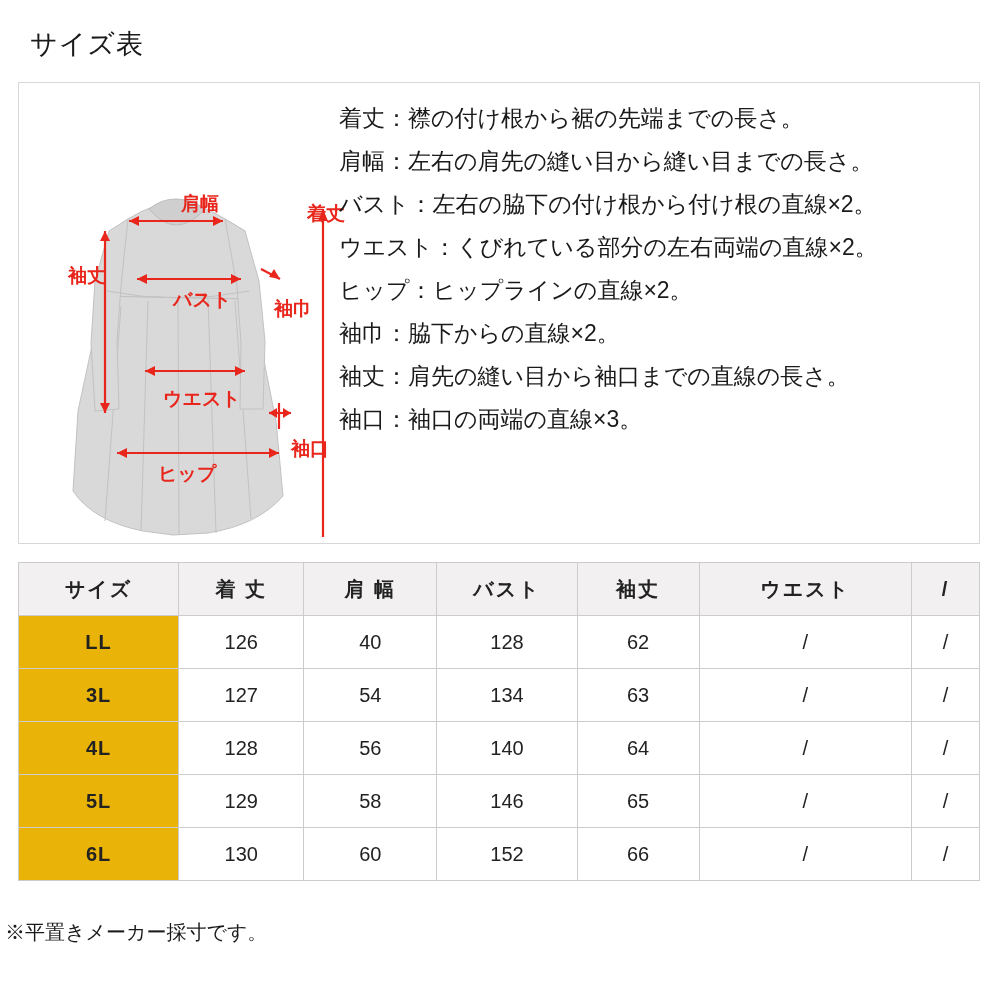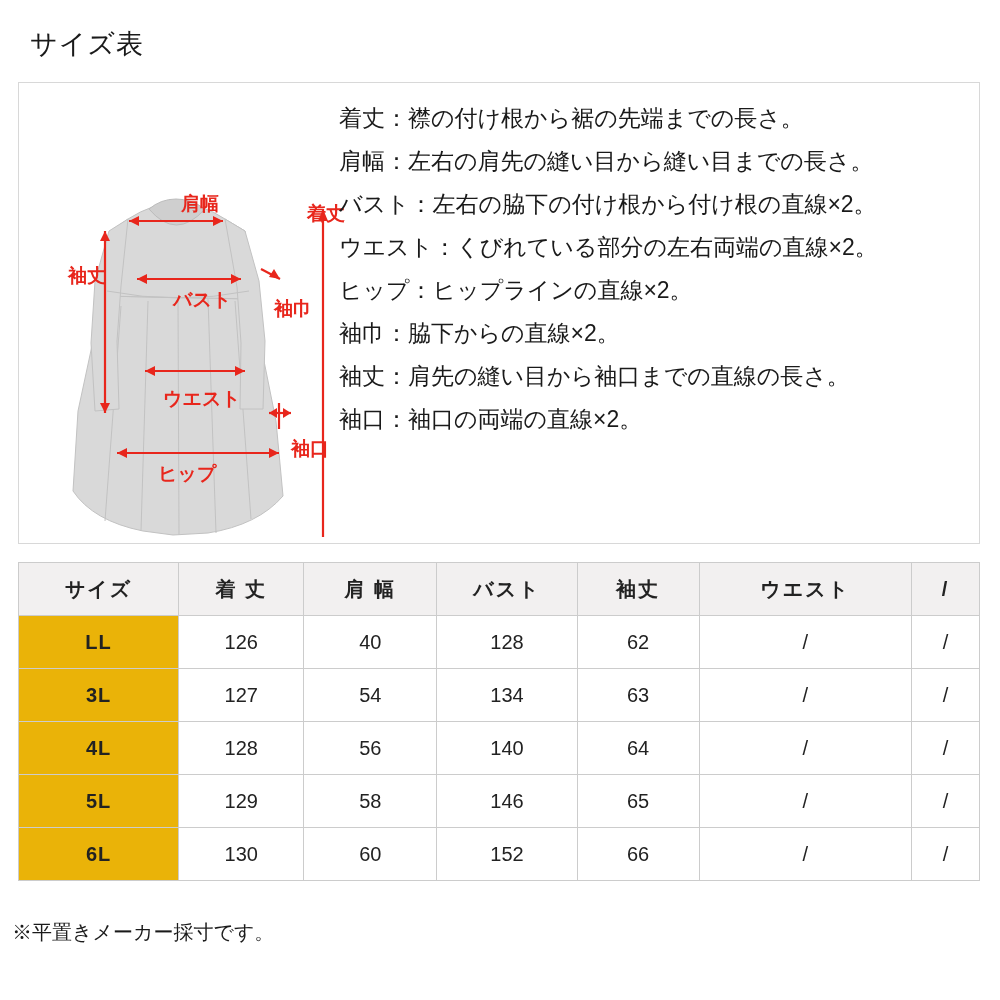--- a/index.html
+++ b/index.html
@@ -110,21 +110,21 @@
   .col-a     { width: 125px; }
   .col-b     { width: 133px; }
   .col-c     { width: 140px; }
   .col-d     { width: 122px; }
   .col-e     { width: 212px; }
   .col-f     { width: 68px;  }
 
   
   .notes {
     position: absolute;
-    left: 12px;
+    left: 5px;
     top: 918px;
     width: 900px;
   }
   .note {
     font-size: 20px;
     line-height: 1.45;
     color: #1a1a1a;
   }
 </style>
 </head>
@@ -216,21 +216,21 @@
     </div>
 
     <div class="legend">
       <p class="legend-line">着丈：襟の付け根から裾の先端までの長さ。</p>
       <p class="legend-line">肩幅：左右の肩先の縫い目から縫い目までの長さ。</p>
       <p class="legend-line">バスト：左右の脇下の付け根から付け根の直線×2。</p>
       <p class="legend-line">ウエスト：くびれている部分の左右両端の直線×2。</p>
       <p class="legend-line">ヒップ：ヒップラインの直線×2。</p>
       <p class="legend-line">袖巾：脇下からの直線×2。</p>
       <p class="legend-line">袖丈：肩先の縫い目から袖口までの直線の長さ。</p>
-      <p class="legend-line">袖口：袖口の両端の直線×2。</p>
+      <p class="legend-line">袖口：袖口の両端の直線×3。</p>
     </div>
   </div>
 
   <table class="sizes">
     <colgroup>
       <col class="col-size">
         <col class="col-a">
         <col class="col-b">
         <col class="col-c">
         <col class="col-d">

